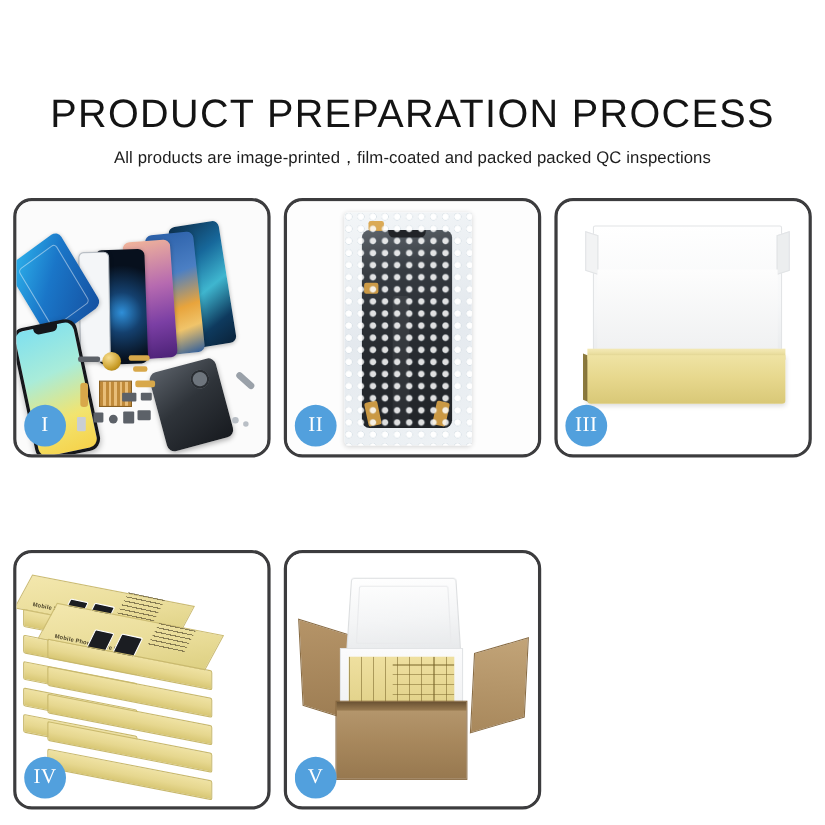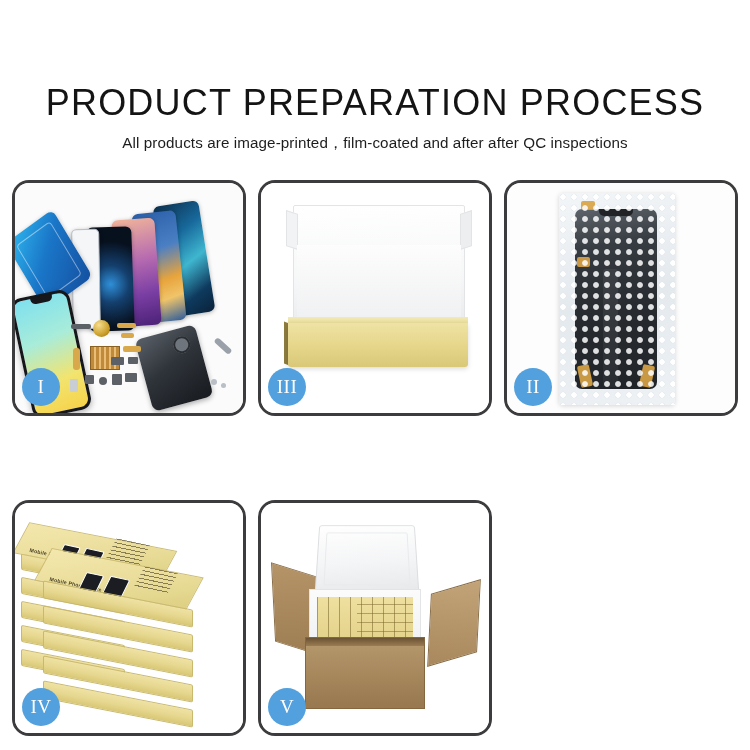--- a/index.html
+++ b/index.html
@@ -391,21 +391,21 @@
     border-radius:1px;
   }
 </style>
 </head>
 <body>
 
 <div class="page">
 
   <div class="header">
     <div class="title">PRODUCT PREPARATION PROCESS</div>
-    <div class="subtitle">All products are image-printed，film-coated and after after QC inspections</div>
+    <div class="subtitle">All products are image-printed，film-coated and packed packed QC inspections</div>
   </div>
 
   <div class="grid">
 
     <div class="panel">
       <div class="panel-stage">
         <div class="p1-bg"></div>
 
         <div class="ph ph-a"></div>
         <div class="ph ph-b"></div>
@@ -430,34 +430,20 @@
         <div class="part" style="left:97px; top:191px; width:10px; height:11px;"></div>
         <div class="part" style="left:110px; top:190px; width:12px; height:9px;"></div>
         <div class="part" style="left:55px; top:196px; width:8px; height:13px; background:#c9ced4;"></div>
         <div class="part" style="left:96px; top:174px; width:13px; height:8px;"></div>
         <div class="part" style="left:113px; top:174px; width:10px; height:7px;"></div>
         <div class="part" style="left:198px; top:160px; width:20px; height:6px; background:#9aa1a9; transform:rotate(42deg); border-radius:3px;"></div>
         <div class="part" style="left:196px; top:196px; width:6px; height:6px; border-radius:50%; background:#b9bfc6;"></div>
         <div class="part" style="left:206px; top:200px; width:5px; height:5px; border-radius:50%; background:#b9bfc6;"></div>
 
         <div class="badge">I</div>
-      </div>
-    </div>
-
-    <div class="panel">
-      <div class="panel-stage">
-        <div class="p3-bg"></div>
-        <div class="box3-lid"></div>
-        <div class="box3-foam"></div>
-        <div class="box3-contents"></div>
-        <div class="box3-side-l"></div>
-        <div class="box3-side-r"></div>
-        <div class="box3-rim"></div>
-        <div class="box3-front"></div>
-        <div class="badge">III</div>
       </div>
     </div>
 
     <div class="panel">
       <div class="panel-stage">
         <div class="p2-bg"></div>
         <div class="bubblewrap">
           <div class="lcd-inner">
             <div class="lcd-flex"></div>
           </div>
@@ -466,20 +452,34 @@
           <div class="tape" style="left:20px; top:172px; width:12px; height:22px; transform:rotate(-12deg);"></div>
           <div class="tape" style="left:82px; top:172px; width:12px; height:22px; transform:rotate(12deg);"></div>
           <div class="bubble-overlay"></div>
         </div>
         <div class="badge">II</div>
       </div>
     </div>
 
     <div class="panel">
       <div class="panel-stage">
+        <div class="p3-bg"></div>
+        <div class="box3-lid"></div>
+        <div class="box3-foam"></div>
+        <div class="box3-contents"></div>
+        <div class="box3-side-l"></div>
+        <div class="box3-side-r"></div>
+        <div class="box3-rim"></div>
+        <div class="box3-front"></div>
+        <div class="badge">III</div>
+      </div>
+    </div>
+
+    <div class="panel">
+      <div class="panel-stage">
         <div class="p4-bg"></div>
         <div class="stackwrap">
 
           <div class="sbox" style="left:6px; top:60px; width:104px; height:17px; transform:skewY(11deg);"></div>
           <div class="sbox" style="left:6px; top:84px; width:104px; height:17px; transform:skewY(11deg);"></div>
           <div class="sbox" style="left:6px; top:108px; width:104px; height:17px; transform:skewY(11deg);"></div>
           <div class="sbox" style="left:6px; top:132px; width:104px; height:17px; transform:skewY(11deg);"></div>
           <div class="sbox" style="left:6px; top:156px; width:104px; height:17px; transform:skewY(11deg);"></div>
 
           <div class="sbox-top" style="left:6px; top:32px; width:148px; height:34px; transform:skewY(11deg) skewX(-26deg);"></div>

